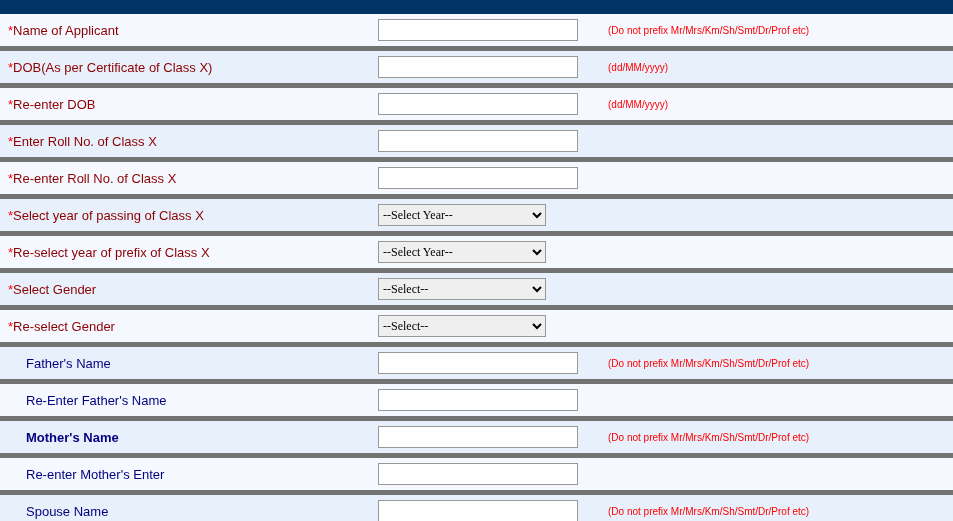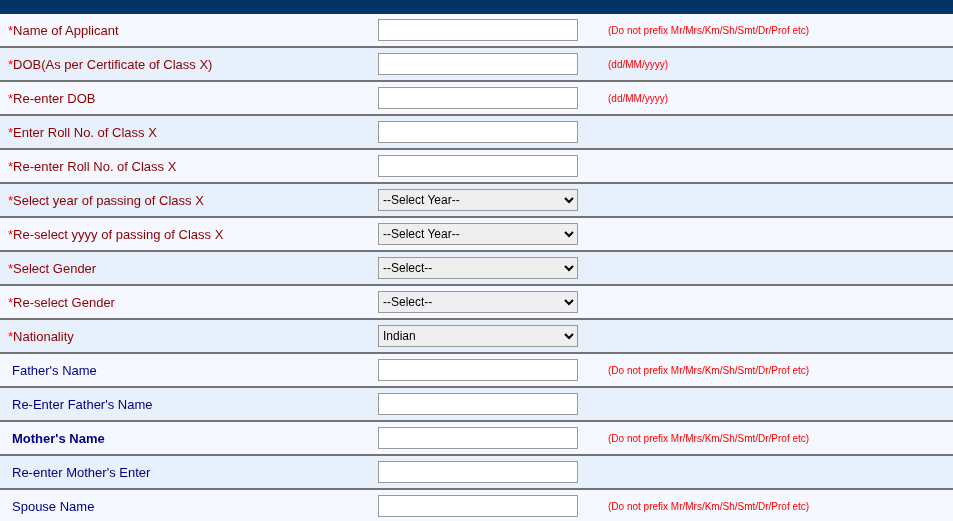--- a/index.html
+++ b/index.html
@@ -19,21 +19,21 @@
       font-weight: bold;
       font-size: 14px;
       padding: 6px 0;
       border: 1px solid #003366;
     }
     table.form-table {
       width: 100%;
       border-collapse: collapse;
     }
     table.form-table tr {
-      border-bottom: 2px solid #737373;
+      border-bottom: 5px solid #737373;
     }
     table.form-table tr:nth-child(even) {
       background: #e8f0fb;
     }
     table.form-table tr:nth-child(odd) {
       background: #f5f8ff;
     }
     table.form-table td {
       padding: 5px 8px;
       vertical-align: middle;
@@ -41,42 +41,43 @@
     td.label-cell {
       width: 370px;
       color: #8B0000;
       font-weight: normal;
     }
     td.label-cell .required-star {
       color: red;
     }
     td.label-cell.no-required {
       color: #000080;
-      padding-left: 12px;
+      padding-left: 26px;
     }
     td.input-cell {
       width: 230px;
     }
     td.hint-cell {
       color: red;
       font-size: 10px;
       padding-left: 6px;
     }
     input[type="text"] {
       width: 200px;
       height: 22px;
       border: 1px solid #999;
       padding: 2px 4px;
       font-size: 12px;
     }
     select {
-      width: 200px;
+      width: 168px;
       height: 22px;
       border: 1px solid #999;
       font-size: 12px;
+      font-family: Liberation Serif, serif;
     }
   </style>
 </head>
 <body>
 
 <div class="page-wrapper">
   <div class="header-row">
     <span></span>
   </div>
   <table class="form-table">
@@ -105,37 +106,32 @@
           <td class="label-cell"><span class="required-star">*</span><span>Re-enter Roll No. of Class X</span></td>
           <td class="input-cell"><input type="text" style=""></td>
           <td class="hint-cell"></td>
         </tr>
         <tr>
           <td class="label-cell"><span class="required-star">*</span><span>Select year of passing of Class X</span></td>
           <td class="input-cell"><select><option value="--Select Year--">--Select Year--</option><option value="2024">2024</option><option value="2023">2023</option><option value="2022">2022</option><option value="2021">2021</option><option value="2020">2020</option></select></td>
           <td class="hint-cell"></td>
         </tr>
         <tr>
-          <td class="label-cell"><span class="required-star">*</span><span>Re-select yyyy of passing of Class X</span></td>
+          <td class="label-cell"><span class="required-star">*</span><span>Re-select year of prefix of Class X</span></td>
           <td class="input-cell"><select><option value="--Select Year--">--Select Year--</option><option value="2024">2024</option><option value="2023">2023</option><option value="2022">2022</option><option value="2021">2021</option><option value="2020">2020</option></select></td>
           <td class="hint-cell"></td>
         </tr>
         <tr>
           <td class="label-cell"><span class="required-star">*</span><span>Select Gender</span></td>
           <td class="input-cell"><select><option value="--Select--">--Select--</option><option value="Male">Male</option><option value="Female">Female</option><option value="Transgender">Transgender</option></select></td>
           <td class="hint-cell"></td>
         </tr>
         <tr>
           <td class="label-cell"><span class="required-star">*</span><span>Re-select Gender</span></td>
           <td class="input-cell"><select><option value="--Select--">--Select--</option><option value="Male">Male</option><option value="Female">Female</option><option value="Transgender">Transgender</option></select></td>
-          <td class="hint-cell"></td>
-        </tr>
-        <tr>
-          <td class="label-cell"><span class="required-star">*</span><span>Nationality</span></td>
-          <td class="input-cell"><select><option value="Indian">Indian</option><option value="Others">Others</option></select></td>
           <td class="hint-cell"></td>
         </tr>
         <tr>
           <td class="label-cell no-required" style="color: rgb(0, 0, 128);">Father's Name</td>
           <td class="input-cell"><input type="text" style=""></td>
           <td class="hint-cell">(Do not prefix Mr/Mrs/Km/Sh/Smt/Dr/Prof etc)</td>
         </tr>
         <tr>
           <td class="label-cell no-required" style="color: rgb(0, 0, 128);">Re-Enter Father's Name</td>
           <td class="input-cell"><input type="text" style=""></td>

